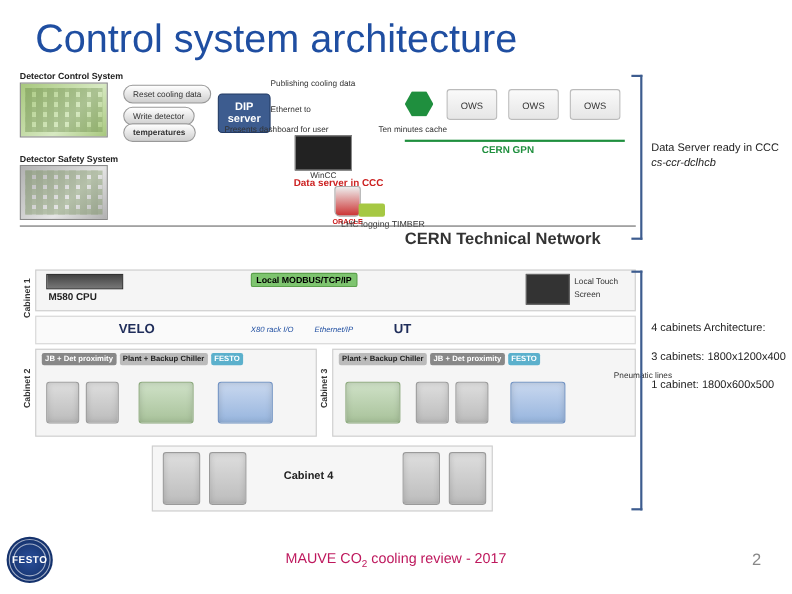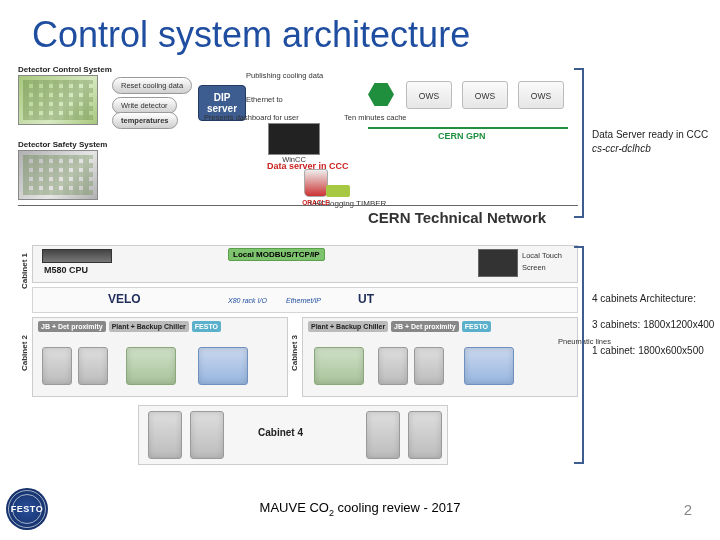--- a/index.html
+++ b/index.html
@@ -270,21 +270,21 @@
     border-radius:50%;
   }
   .cern-badge::before { width:36px; height:36px; }
   .cern-badge::after { width:28px; height:28px; }
   .footer-center {
     position: absolute;
     bottom: 22px;
     left: 0; right: 0;
     text-align: center;
     font-size: 13px;
-    color: #000000;
+    color: #be185d;
   }
   .footer-center sub { font-size: 9px; }
   .slide-number {
     position: absolute;
     right: 28px;
     bottom: 22px;
     font-size: 15px;
     color: #888;
   }
 </style>

